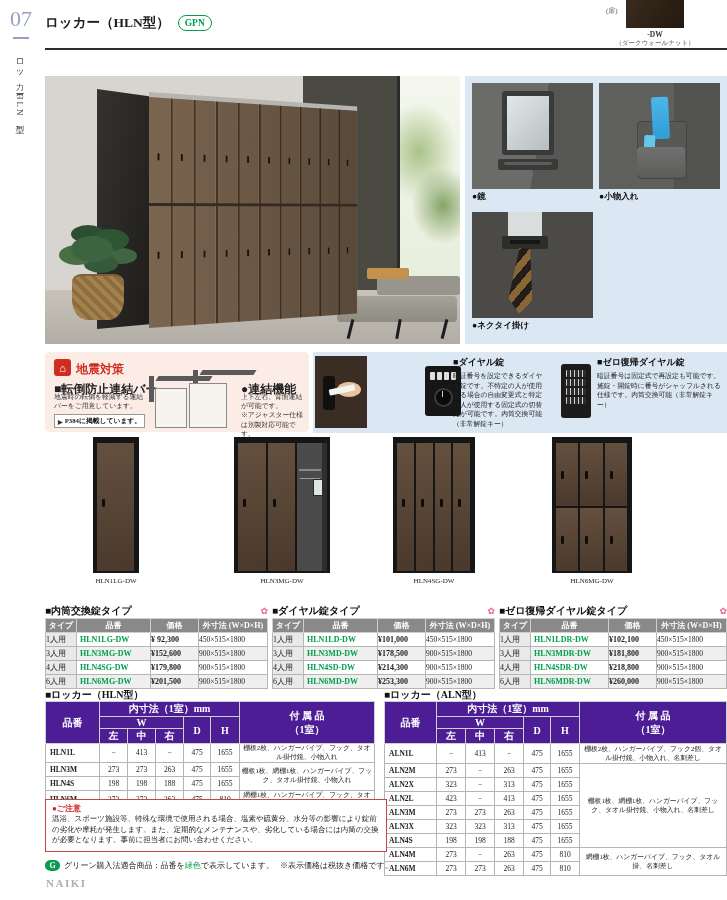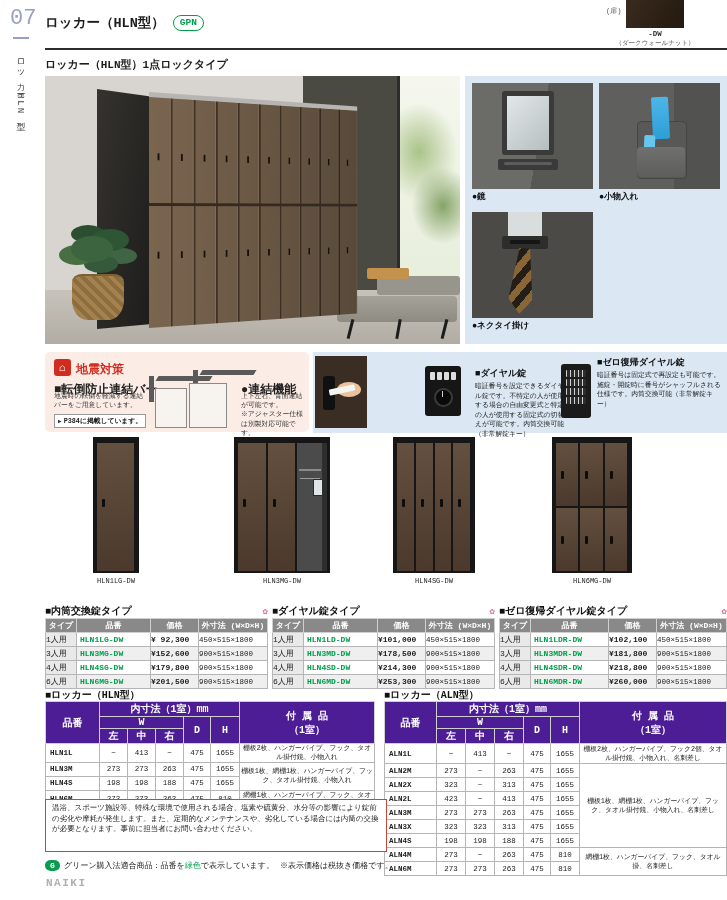--- a/index.html
+++ b/index.html
@@ -1,17 +1,17 @@
 <!DOCTYPE html>
 <html><head>
 <meta charset="utf-8">
 <style>
   html,body{margin:0;padding:0;background:#fff;}
   .page{position:relative;width:727px;height:900px;background:#fff;overflow:hidden;
-        font-family:Liberation Mono, monospace;color:#222;}
+        font-family:Liberation Serif, serif;color:#222;}
   .abs{position:absolute;}
 
   
   .pagenum{font-size:22px;color:#97a0c4;}
   .pagenum-rule{width:16px;height:2px;background:#97a0c4;}
   .vtab{writing-mode:vertical-rl;font-size:9px;color:#444;letter-spacing:2px;}
   .h-title{font-size:13.5px;font-weight:bold;color:#1d1d1d;display:flex;align-items:center;gap:8px;}
   .gpn{border:1.5px solid #00a04a;color:#00a04a;border-radius:8px;font-size:9.5px;font-weight:bold;
        padding:0 6px;height:14px;line-height:14px;background:#fff;}
   .swatch{width:58px;height:28px;background:linear-gradient(120deg,#3a2b1e,#2c2014 60%,#241a10);}
@@ -160,21 +160,20 @@
 
   <div class="abs h-title" style="left:45px;top:14px;">
     <span>ロッカー（HLN型）</span>
     <span class="gpn">GPN</span>
   </div>
   <div class="abs swatch-label" style="left:606px;top:6px;">(扉)</div>
   <div class="abs swatch" style="left:626px;top:0;"></div>
   <div class="abs swatch-code" style="left:626px;top:30px;width:58px;">-DW</div>
   <div class="abs swatch-name" style="left:586px;top:39px;width:138px;">（ダークウォールナット）</div>
   <div class="abs h-rule" style="left:45px;top:48px;width:682px;"></div>
-  <div class="abs sec-title" style="left:45px;top:57px;">ロッカー（HLN型）1点ロックタイプ</div>
 
   <div class="abs photo" style="left:45px;top:76px;width:415px;height:268px;">
     <div class="abs wall-dark" style="left:258px;top:0;width:96px;height:214px;"></div>
     <div class="abs window" style="left:352px;top:0;width:63px;height:216px;"></div>
     <div class="abs floor" style="left:0;top:214px;width:415px;height:54px;"></div>
     <div class="abs bench2" style="left:332px;top:200px;width:83px;height:19px;"></div>
     <div class="abs cushion" style="left:322px;top:192px;width:42px;height:11px;"></div>
     <div class="abs bench" style="left:292px;top:220px;width:120px;height:26px;">
       <span class="leg" style="left:12px;bottom:-17px;transform:rotate(14deg);"></span>
       <span class="leg" style="left:60px;bottom:-17px;transform:rotate(10deg);"></span>
@@ -254,21 +253,21 @@
     </div>
     <div class="abs lockphoto2" style="left:112px;top:14px;width:36px;height:50px;">
       <div style="display:flex;gap:2px;justify-content:center;padding-top:6px;">
         <span class="dial-digit"></span>
           <span class="dial-digit"></span>
           <span class="dial-digit"></span>
           <span class="dial-digit"></span>
       </div>
       <div class="knob" style="margin:8px auto 0;"></div>
     </div>
-    <div class="abs" style="left:162px;top:4px;width:90px;margin-top:11px;">
+    <div class="abs" style="left:140px;top:4px;width:90px;">
       <div class="lk-title">■ダイヤル錠</div>
       <div class="lk-text">暗証番号を設定できるダイヤル錠です。不特定の人が使用する場合の自由変更式と特定の人が使用する固定式の切替えが可能です。内筒交換可能（非常解錠キー）</div>
     </div>
     <div class="abs lockphoto3" style="left:248px;top:12px;width:30px;height:54px;">
       <div class="zrow" style="margin-top:6px;"></div>
         <div class="zrow"></div>
         <div class="zrow"></div>
         <div class="zrow"></div>
     </div>
     <div class="abs" style="left:284px;top:4px;width:126px;">
@@ -644,20 +643,21 @@
             <td>273</td>
             <td>263</td>
             <td>475</td>
             <td>810</td>
           </tr>
     </tbody>
       </table>
   </div>
 
   <div class="abs notice" style="left:45px;top:799px;width:342px;height:53px;">
+    <div class="notice-title">●ご注意</div>
     <div class="notice-text">温浴、スポーツ施設等、特殊な環境で使用される場合、塩素や硫黄分、水分等の影響により錠前の劣化や摩耗が発生します。また、定期的なメンテナンスや、劣化している場合には内筒の交換が必要となります。事前に担当者にお問い合わせください。</div>
   </div>
 
   <div class="abs greenline" style="left:45px;top:860px;width:640px;">
     <span class="gmark">G</span>
     <span>グリーン購入法適合商品：品番を</span>
       <span class="greenword">緑色</span>
       <span>で表示しています。</span>
     <span style="margin-left:6px;">※表示価格は税抜き価格です。</span>
   </div>

